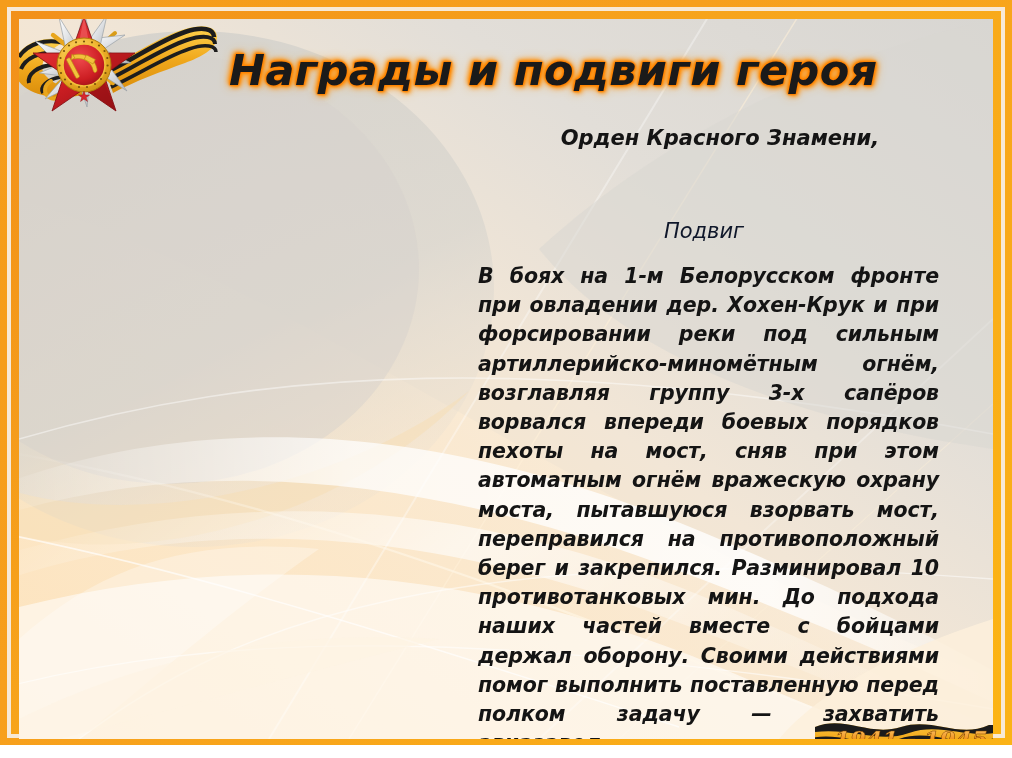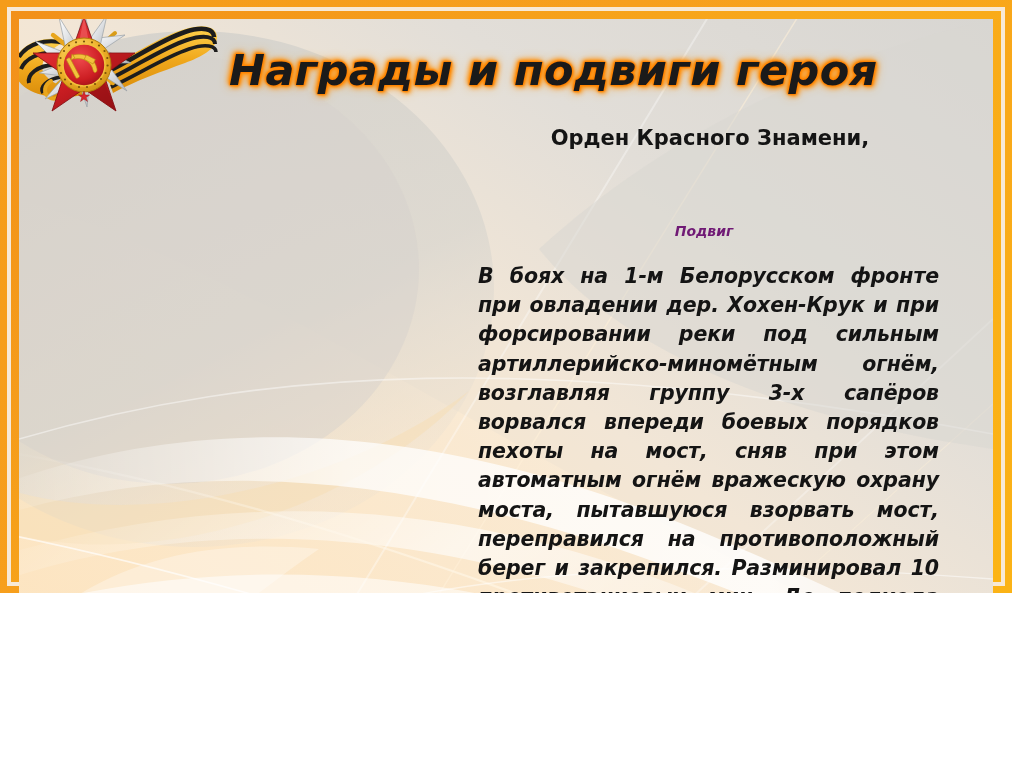--- a/index.html
+++ b/index.html
@@ -8,21 +8,21 @@
     background: #ffffff;
   }
   body {
     font-family: "DejaVu Sans", sans-serif;
   }
 
   
   .slide {
     position: relative;
     width: 1012px;
-    height: 593px;
+    height: 745px;
     overflow: hidden;
     background: #f7931d;
   }
 
   
   .border-outer {
     position: absolute;
     inset: 0;
     background: linear-gradient(135deg, #f59c1a 0%, #f79f1c 40%, #fbb316 100%);
   }
@@ -85,41 +85,42 @@
        0 -1px 2px #ff8400,
        2px 2px 4px #ff9412,
       -2px -2px 4px #ff9412,
        0 0 7px #ff8c00,
        0 0 12px #ffa030;
   }
 
   
   .award-line {
     position: absolute;
-    left: 446px;
+    left: 456px;
     top: 104px;
     width: 490px;
     text-align: center;
     font-family: "DejaVu Sans", sans-serif;
     font-size: 21px;
     font-weight: bold;
+    font-style: italic;
     color: #141414;
     line-height: 30px;
   }
   .deed-heading {
     position: absolute;
     left: 440px;
     top: 197px;
     width: 490px;
     text-align: center;
     font-family: "DejaVu Sans", sans-serif;
-    font-size: 14px;
-    font-weight: bold;
+    font-size: 21px;
+    font-weight: normal;
     font-style: italic;
-    color: #701a75;
+    color: #0f172a;
     line-height: 30px;
   }
   .deed-body {
     position: absolute;
     left: 459px;
     top: 243px;
     width: 461px;
     text-align: justify;
     text-justify: inter-word;
     font-family: "DejaVu Sans", sans-serif;

